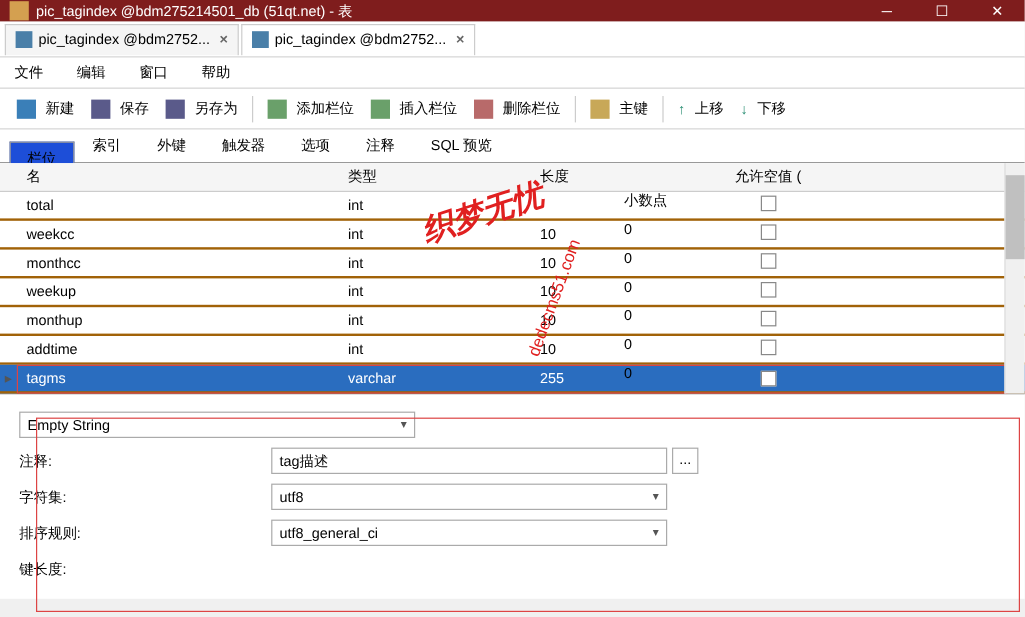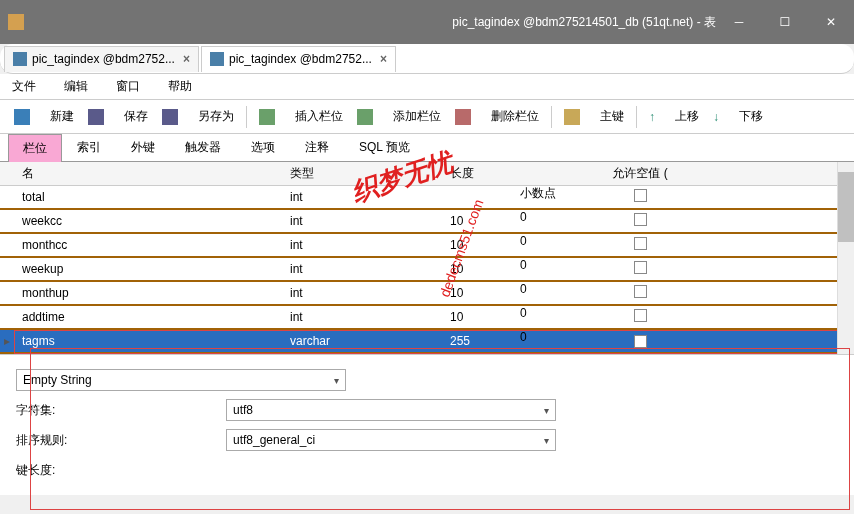--- a/index.html
+++ b/index.html
@@ -1,35 +1,35 @@
 <!DOCTYPE html>
 <html><head>
 <meta charset="utf-8">
 <style>
 * { box-sizing: border-box; margin: 0; padding: 0; font-family: "Microsoft YaHei", sans-serif; font-size: 12px; }
 body { background: #f0f0f0; width: 854px; height: 514px; overflow: hidden; }
-.titlebar { background: #737373; color: #fff; height: 44px; display: flex; align-items: center; padding-left: 8px; text-align: right; }
+.titlebar { background: #7f1d1d; color: #fff; height: 18px; display: flex; align-items: center; padding-left: 8px; }
 .titlebar-icon { width: 16px; height: 16px; background: #d4a050; margin-right: 6px; }
 .titlebar-text { flex: 1; }
 .win-controls { display: flex; height: 100%; }
 .win-btn { width: 46px; display: flex; align-items: center; justify-content: center; color: #fff; }
-.tabbar { background: #fff; height: 30px; display: flex; align-items: center; border-bottom: 1px solid #ccc; padding-left: 4px; border-radius: 13px; }
+.tabbar { background: #fff; height: 30px; display: flex; align-items: center; border-bottom: 1px solid #ccc; padding-left: 4px; }
 .tab { display: flex; align-items: center; height: 26px; padding: 0 8px; border: 1px solid #ccc; border-bottom: none; margin-right: 2px; background: #f5f5f5; }
 .tab.active { background: #fff; }
 .tab-icon { width: 14px; height: 14px; background: #4a7fa8; margin-right: 5px; }
 .tab-close { margin-left: 8px; color: #666; font-weight: bold; }
 .menubar { background: #fff; height: 26px; display: flex; align-items: center; padding: 0 8px; gap: 20px; border-bottom: 1px solid #ccc; }
 .menu-item { padding: 4px 4px; }
 .toolbar { background: #fff; height: 34px; display: flex; align-items: center; padding: 0 8px; border-bottom: 1px solid #ccc; gap: 2px; }
-.tb-btn { display: flex; align-items: center; height: 26px; padding: 0 6px; gap: 20px; }
+.tb-btn { display: flex; align-items: center; height: 26px; padding: 0 6px; gap: 8px; }
 .tb-icon { width: 16px; height: 16px; }
 .sep { width: 1px; height: 22px; background: #ccc; margin: 0 4px; }
 .subtabs { background: #fff; height: 28px; display: flex; align-items: flex-end; padding-left: 8px; border-bottom: 1px solid #999; }
 .subtab { padding: 5px 14px; border: 1px solid transparent; border-bottom: none; }
-.subtab.active { border-color: #999; background: #f9a8d4; position: relative; top: 1px; }
+.subtab.active { border-color: #999; background: #1d4ed8; position: relative; top: 11px; }
 .grid-container { background: #fff; border-bottom: 1px solid #ccc; position: relative; }
 .grid-header, .grid-row { display: flex; height: 24px; align-items: center; border-bottom: 2px solid #a16207; }
 .grid-header { background: #f5f5f5; border-bottom: 1px solid #ccc; }
 .col-name { width: 276px; padding-left: 8px; }
 .col-type { width: 160px; }
 .col-len { width: 70px; }
 .col-dec { width: 80px; margin-top: 40px; }
 .col-null { width: 80px; text-align: center; }
 .grid-row.selected { background: #2a6dbf; color: #fff; }
 .grid-row.selected .checkbox { background: #fff; }
@@ -90,25 +90,25 @@
       <div class="tb-icon" style="background:#5a5a8a"></div>
       <span>保存</span>
     </div>
   <div class="tb-btn">
       <div class="tb-icon" style="background:#5a5a8a"></div>
       <span>另存为</span>
     </div>
   <div class="sep"></div>
   <div class="tb-btn">
       <div class="tb-icon" style="background:#6aa06a"></div>
+      <span>添加栏位</span>
+    </div>
+  <div class="tb-btn">
+      <div class="tb-icon" style="background:#6aa06a"></div>
       <span>插入栏位</span>
-    </div>
-  <div class="tb-btn">
-      <div class="tb-icon" style="background:#6aa06a"></div>
-      <span>添加栏位</span>
     </div>
   <div class="tb-btn">
       <div class="tb-icon" style="background:#b86a6a"></div>
       <span>删除栏位</span>
     </div>
   <div class="sep"></div>
   <div class="tb-btn">
       <div class="tb-icon" style="background:#c8a858"></div>
       <span>主键</span>
     </div>
@@ -207,20 +207,27 @@
 </div>
 
 <div class="details">
   <div class="detail-row">
     <div class="detail-input">
         <span>Empty String</span>
         <span class="dd-arrow">▾</span>
       </div>
   </div>
   <div class="detail-row">
+    <div class="detail-label">注释:</div>
+    <div class="detail-input">
+        <span>tag描述</span>
+      </div>
+    <div class="ellipsis-btn">...</div>
+  </div>
+  <div class="detail-row">
     <div class="detail-label">字符集:</div>
     <div class="detail-input">
         <span>utf8</span>
         <span class="dd-arrow">▾</span>
       </div>
   </div>
   <div class="detail-row">
     <div class="detail-label">排序规则:</div>
     <div class="detail-input">
         <span>utf8_general_ci</span>

